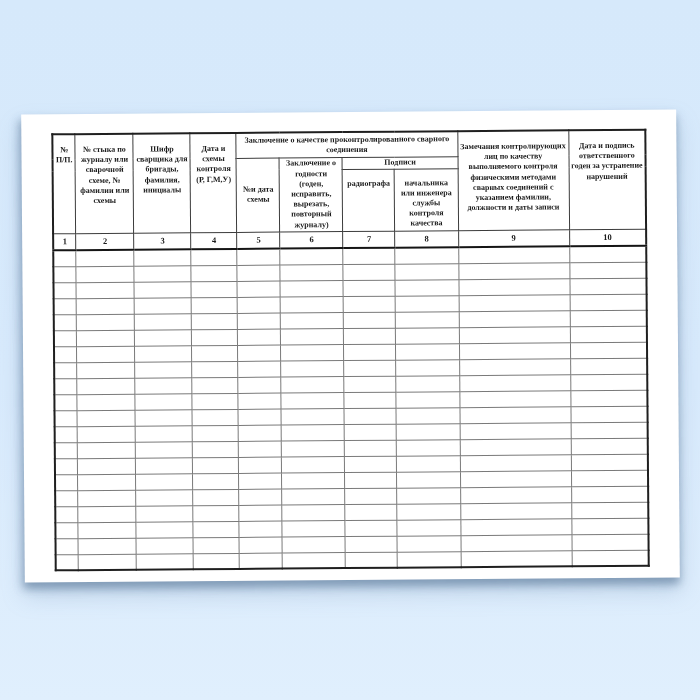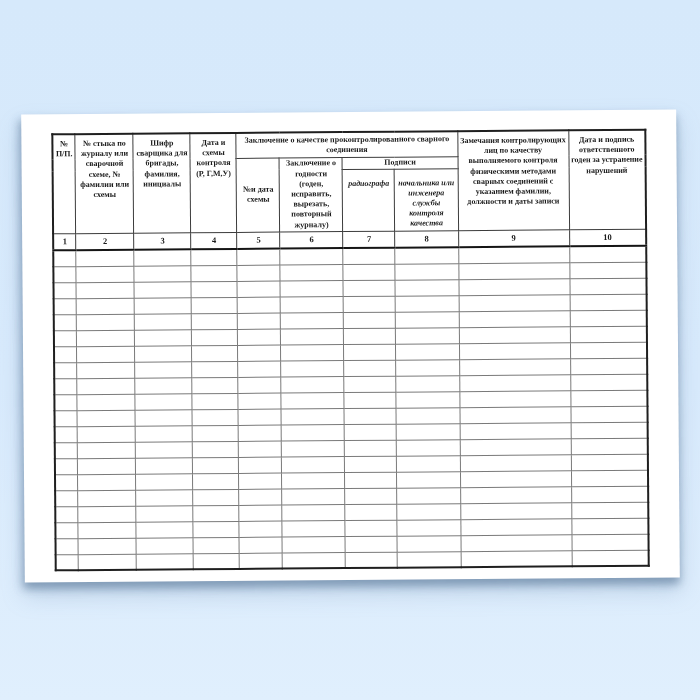--- a/index.html
+++ b/index.html
@@ -22,27 +22,27 @@
     background:#fff;
   }
   table.journal{border:2px solid #1f1f1f;}
   .journal th,.journal td{
     border:1px solid #6f6f6f;
     padding:1px 2px;
     font-size:8px;line-height:1.28;font-weight:bold;color:#1b1b1b;
     text-align:center;overflow:hidden;
   }
   .journal thead th{border-color:#3c3c3c;}
-  .journal th.tall{vertical-align:top;padding-top:4px;}
+  .journal th.tall{vertical-align:top;padding-top:10px;}
   tr.group-row{height:25px;}
   tr.group-row th{vertical-align:middle;}
   tr.sign-row{height:12px;}
   tr.sign-row th{vertical-align:middle;padding:0 2px;}
   tr.sub-row{height:44px;}
-  tr.sub-row th{vertical-align:top;padding-top:9px;font-style:italic;}
+  tr.sub-row th{vertical-align:top;padding-top:9px;}
   th.sub-span{vertical-align:top;padding-top:1px;}
   tr.numbers-row{height:17px;}
   tr.numbers-row td{
     font-size:8.5px;vertical-align:middle;
     border-bottom:2px solid #151515;border-color:#3c3c3c;border-bottom-color:#151515;
   }
   tbody.fill tr{height:16px;}
   tbody.fill td{border-color:#7a7a7a;}
   
   col.c1{width:23px;} col.c2{width:58px;} col.c3{width:57px;} col.c4{width:46px;}

